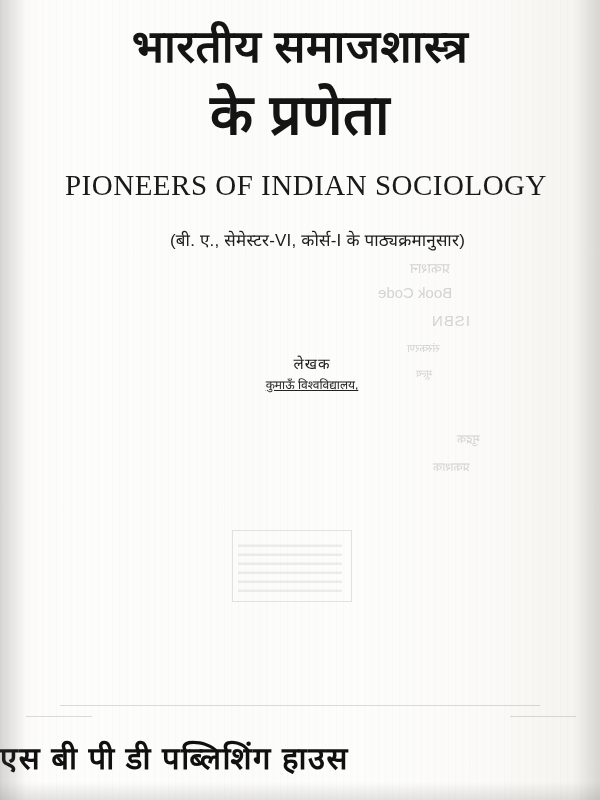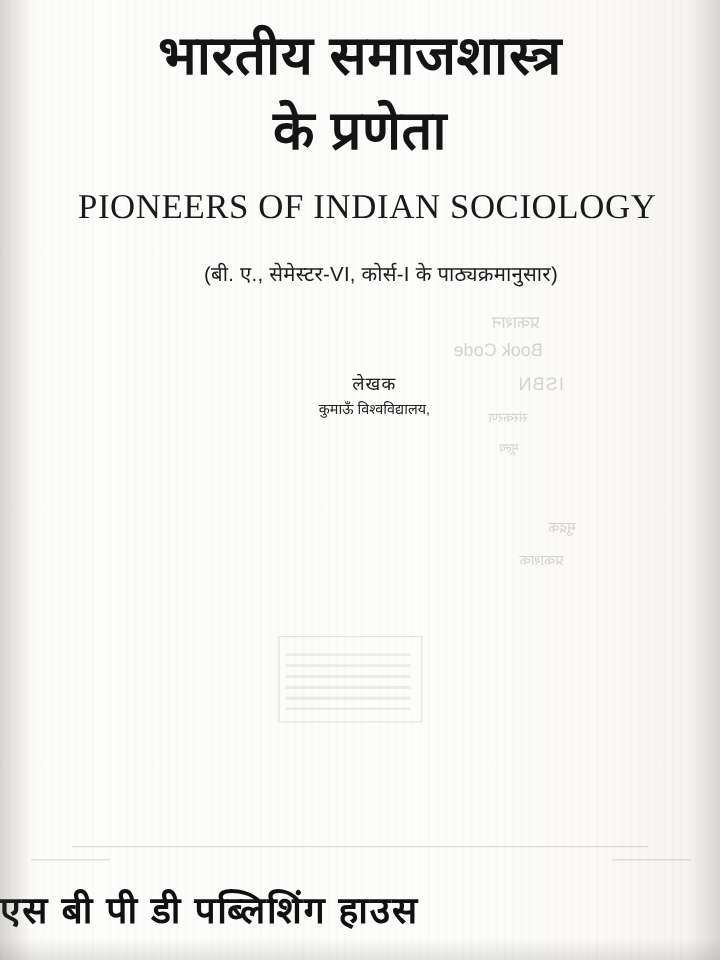--- a/index.html
+++ b/index.html
@@ -64,21 +64,21 @@
     text-align: center;
   }
   .title-hi .line1 {
     font-size: 45px;
     line-height: 1.0;
     padding-top: 24px;
     white-space: nowrap;
     transform: scaleX(1.02);
   }
   .title-hi .line2 {
-    font-size: 45px;
+    font-size: 56px;
     line-height: 1.15;
     padding-top: 14px;
   }
 
   
   .title-en {
     margin-top: 22px;
     font-family: "Liberation Serif", serif;
     font-size: 29px;
     color: #1a1a1a;
@@ -92,21 +92,21 @@
     margin-top: 26px;
     font-family: "Liberation Sans", sans-serif;
     font-size: 17px;
     color: #1c1c1c;
     letter-spacing: 0.2px;
     padding-left: 35px;
   }
 
   
   .author-block {
-    margin-top: 70px;
+    margin-top: 102px;
     padding-left: 24px;
   }
   .author-label {
     font-family: "Liberation Sans", sans-serif;
     font-size: 15px;
     color: #1a1a1a;
     letter-spacing: 1px;
   }
   .author-name {
     margin-top: 14px;
@@ -120,20 +120,21 @@
     margin-top: 7px;
     font-family: "Liberation Sans", sans-serif;
     font-size: 12px;
     color: #222;
   }
   .author-aff2 {
     margin-top: 3px;
     font-family: "Liberation Sans", sans-serif;
     font-size: 12px;
     color: #222;
+    text-decoration: underline;
   }
   .author-aff3 {
     margin-top: 3px;
     font-family: "Liberation Sans", sans-serif;
     font-size: 12px;
     color: #222;
   }
 
   
   .publisher {

